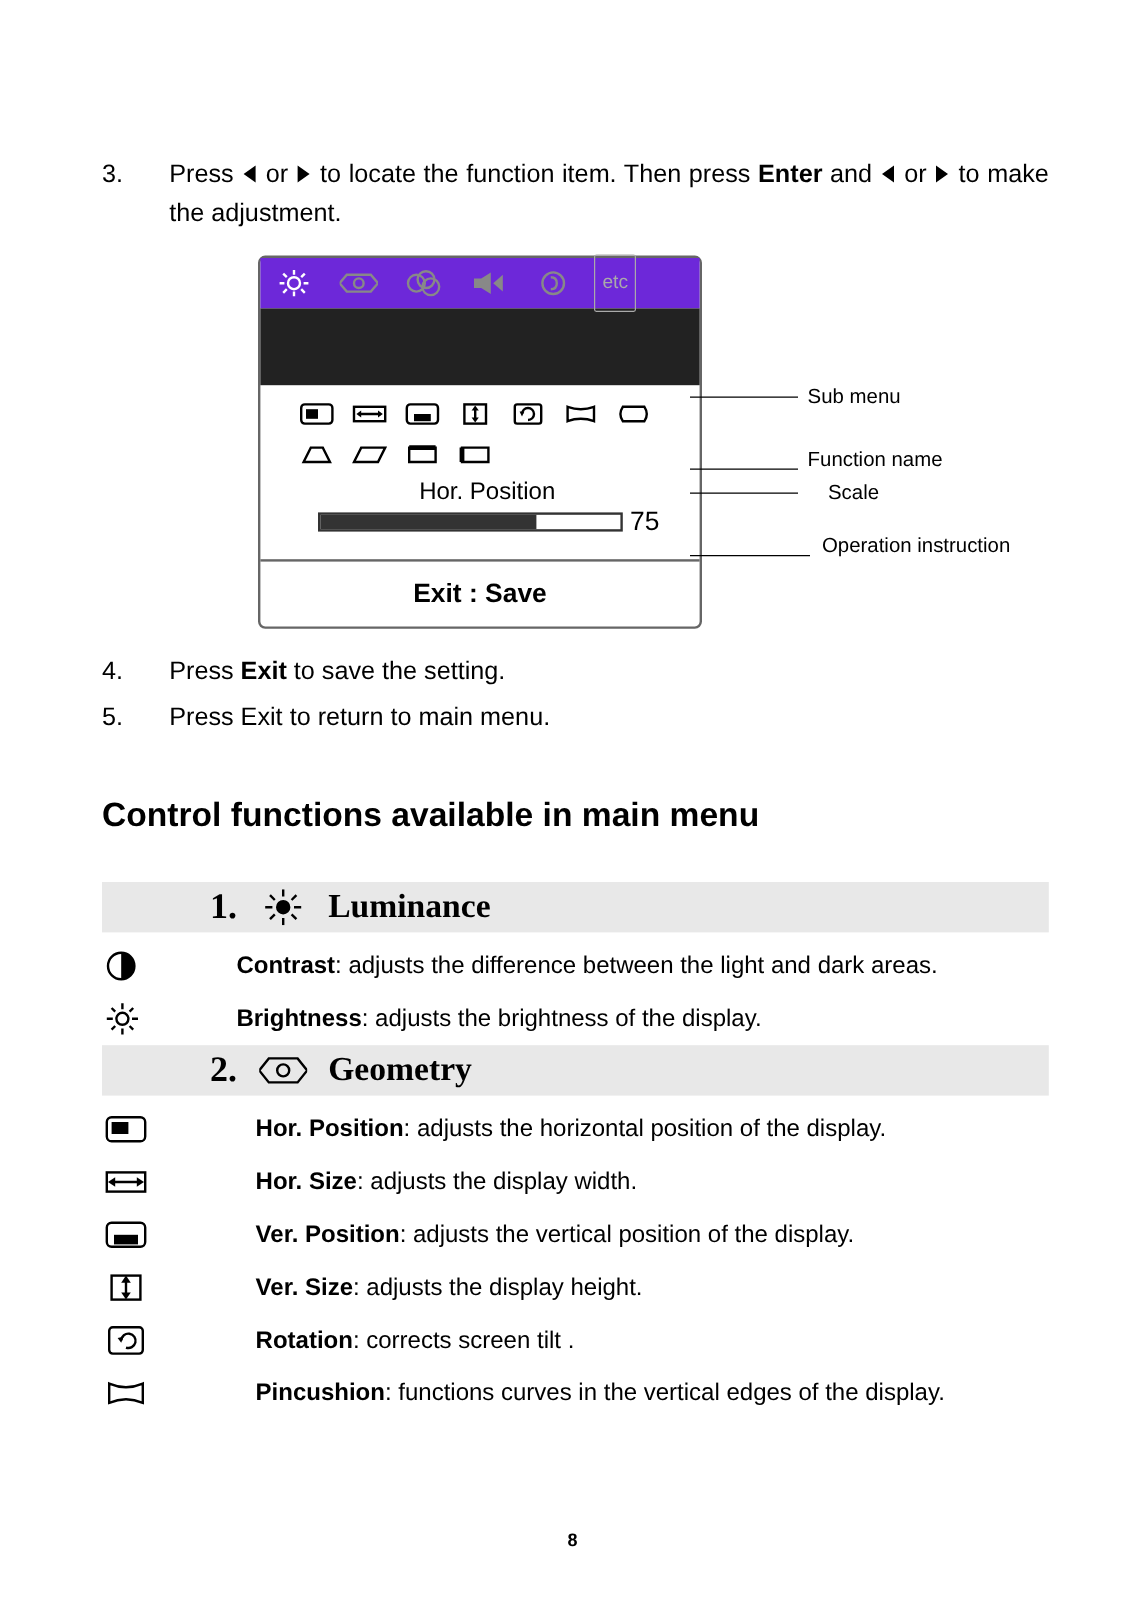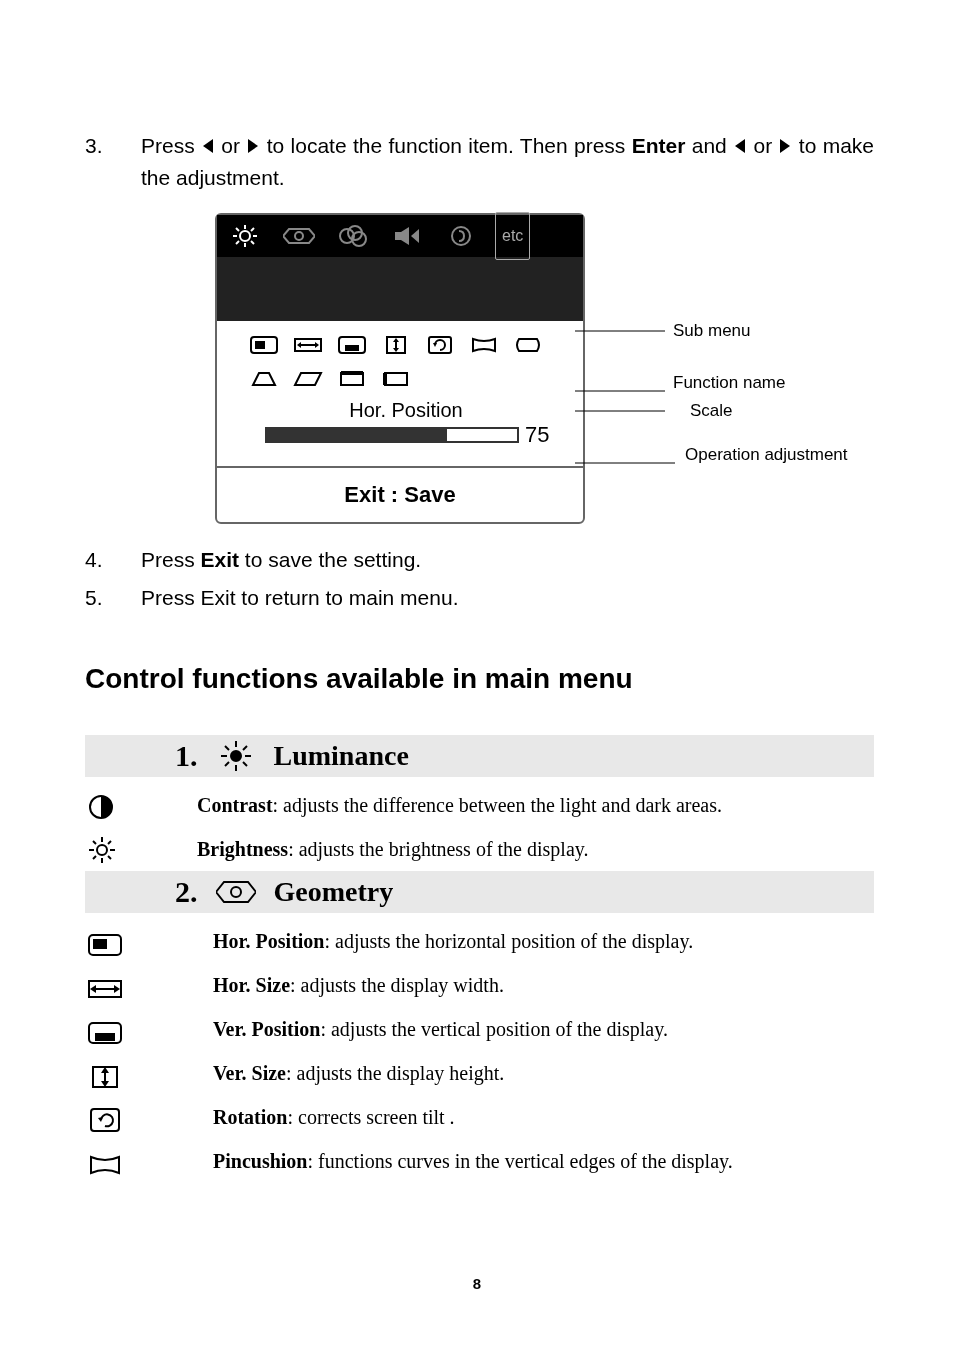--- a/index.html
+++ b/index.html
@@ -43,21 +43,21 @@
   }
   .osd-box {
     width: 370px;
     border: 2px solid #666;
     box-sizing: border-box;
     border-radius: 6px;
     background: #fff;
   }
   .osd-tabs {
     display: flex;
-    background: #000000;
+    background: #6d28d9;
     align-items: center;
     height: 42px;
     padding: 0 8px;
     gap: 14px;
   }
   .osd-tab {
     color: #888;
     display: flex;
     align-items: center;
     justify-content: center;
@@ -165,24 +165,23 @@
   .sec-title .sicon {
     font-size:26px;
     font-weight:normal;
     width:40px;
     display:flex;
     align-items:center;
     justify-content:center;
   }
   .item-row {
     display:flex;
-    align-items:flex-end;
+    align-items:center;
     font-size:20px;
     padding:6px 0 6px 0;
-    font-family:Liberation Serif, serif;
   }
   .item-row .iicon {
     width:80px;
     display:flex;
     justify-content:flex-start;
     padding-left:2px;
   }
   .item-row .iicon svg, .item-row .iicon span { display:block; }
   .item-row .itxt {
     flex:1;
@@ -358,21 +357,21 @@
       <svg width="280" height="300" style="position:absolute;left:-10px;top:0;">
         <line x1="0" y1="118" x2="90" y2="118" stroke="#000" stroke-width="1"></line>
         <line x1="-50" y1="178" x2="90" y2="178" stroke="#000" stroke-width="1"></line>
         <line x1="-10" y1="198" x2="90" y2="198" stroke="#000" stroke-width="1"></line>
         <line x1="-40" y1="250" x2="100" y2="250" stroke="#000" stroke-width="1"></line>
       </svg>
       <div class="ann" style="top:108px; left:88px;">Sub menu</div>
       <div class="ann" style="top:160px; left:88px;">Function name</div>
       <div class="ann" style="top:188px; left:105px;">Scale</div>
       <div class="ann" style="top:232px; left:100px; line-height:1.2;">
-        <span>Operation adjustment</span>
+        <span>Operation instruction</span>
       </div>
     </div>
   </div>
 
   <div class="step">
     <div class="num">4.</div>
     <div class="txt">
       <span>Press </span><span class="bold">Exit</span><span> to save the setting.</span>
     </div>
   </div>

